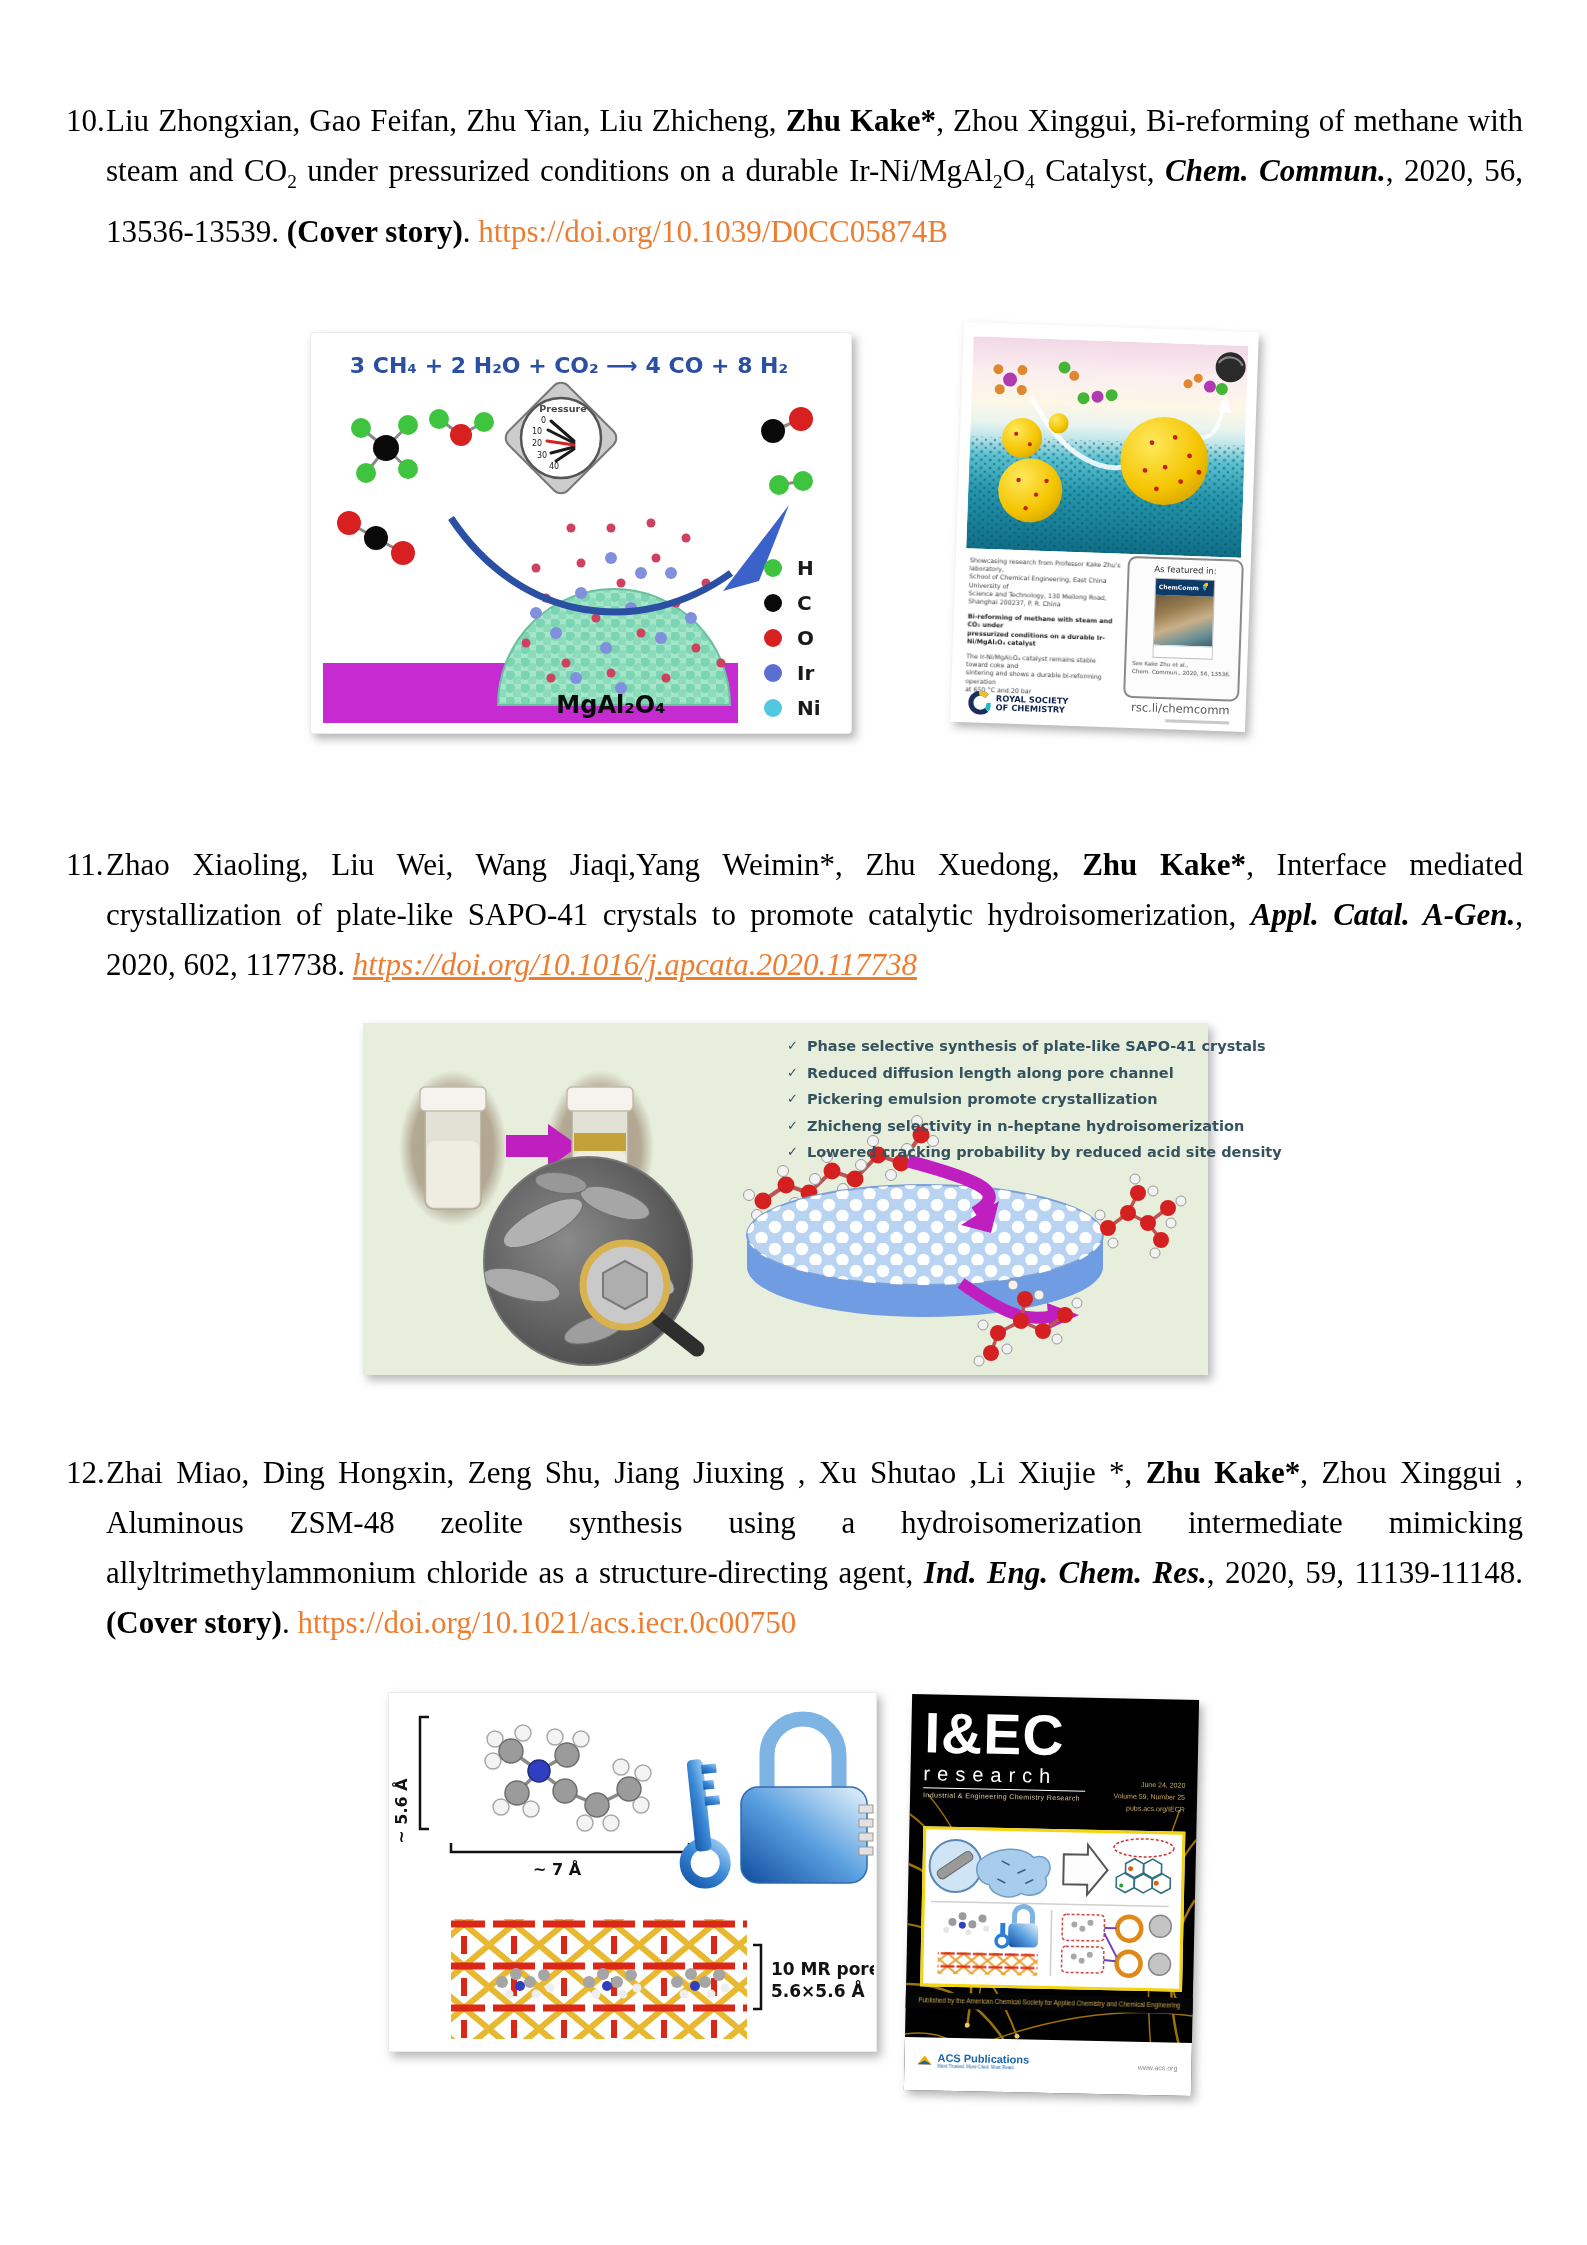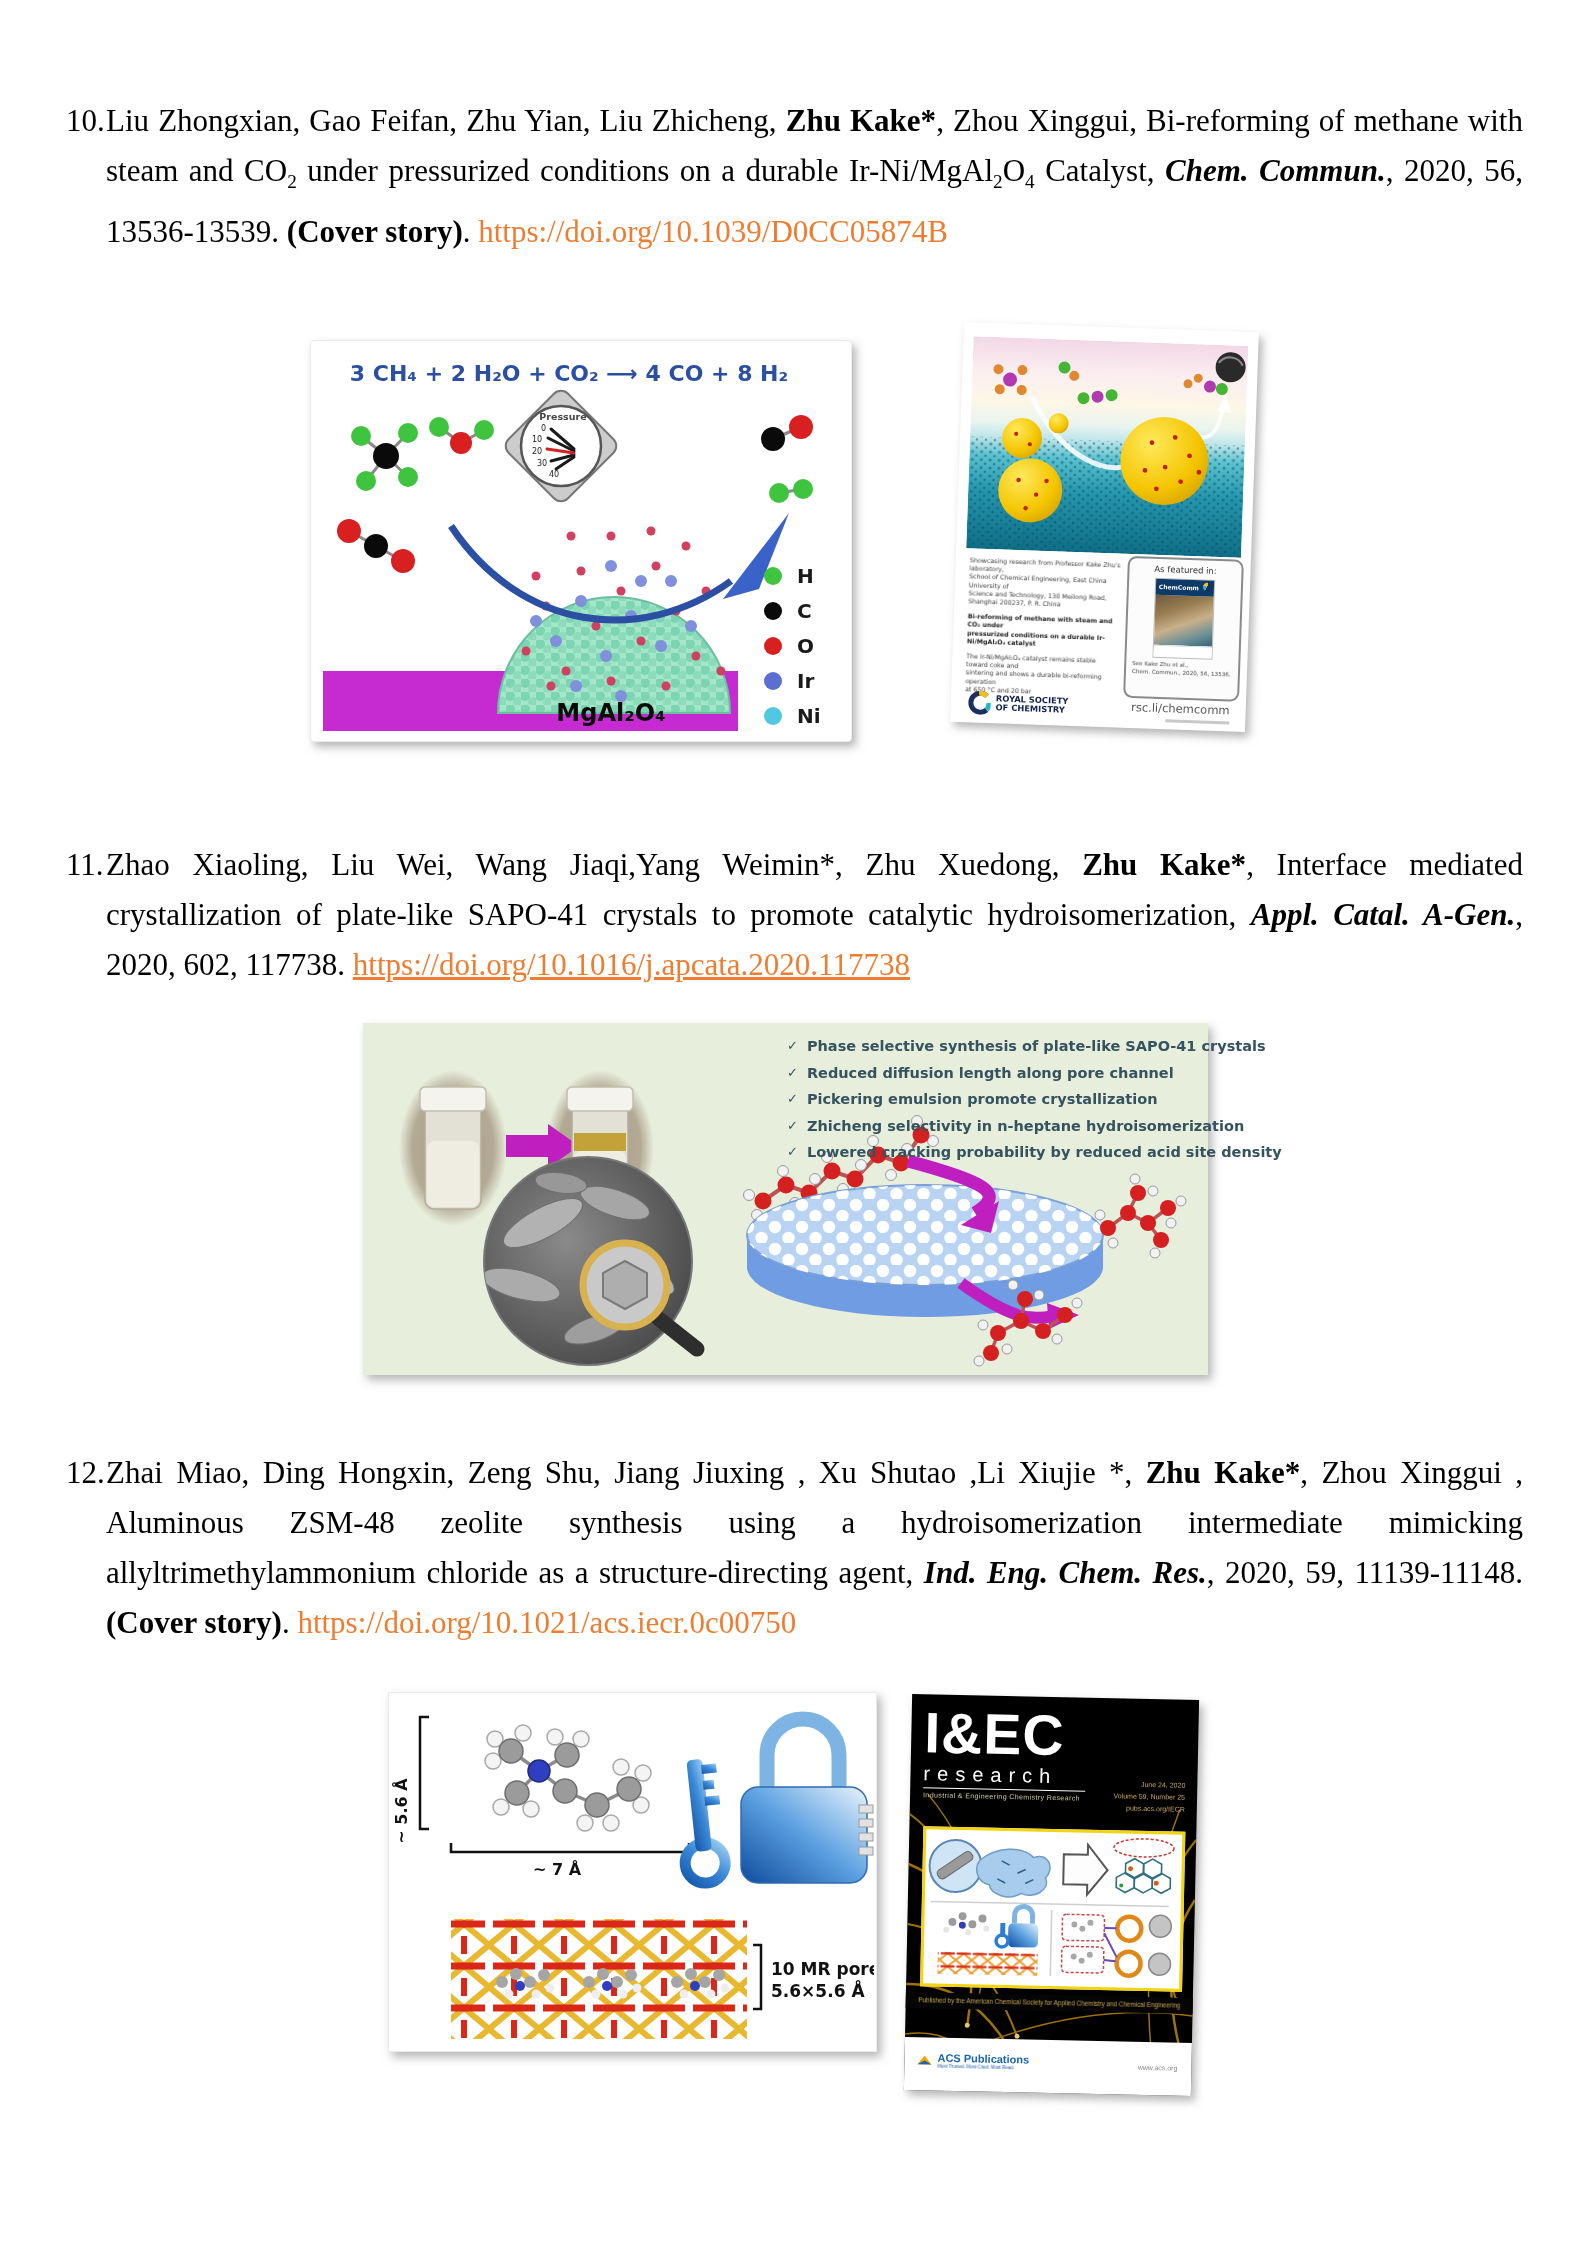--- a/index.html
+++ b/index.html
@@ -5,26 +5,26 @@
   html,body{margin:0;padding:0;background:#fff;}
   .page{position:relative;width:1587px;height:2245px;background:#fff;overflow:hidden;
         font-family:"Liberation Serif","DejaVu Serif",serif;color:#000;}
   
   .pub{position:absolute;left:66px;width:1464px;font-size:31px;line-height:50px;text-align:justify;}
   .pub .num{position:absolute;left:0;top:0;line-height:50px;}
   .pub .body{margin:0 7px 0 40px;}
   .b{font-weight:bold;}
   .bi{font-weight:bold;font-style:italic;}
   .lnk{color:#ED7D31;}
-  .lnku{color:#ED7D31;text-decoration:underline;}
+  .lnku{color:#ED7D31;text-decoration:underline;font-style:italic;}
   sub{font-size:0.62em;}
   
   .figbox{position:absolute;}
   .photo{box-shadow:4px 5px 9px rgba(110,110,110,.5);}
-  .fig10l{left:310px;top:332px;width:540px;height:400px;background:#fff;border:1px solid #ececec;border-radius:4px;margin-top:8px;}
+  .fig10l{left:310px;top:332px;width:540px;height:400px;background:#fff;border:1px solid #ececec;border-radius:4px;}
   .cover10{left:957px;top:327px;width:295px;height:400px;background:#fff;transform:rotate(2deg);transform-origin:50% 50%;}
   .fig11{left:363px;top:1023px;width:845px;height:352px;background:#e7eedc;}
   .fig12l{left:388px;top:1692px;width:487px;height:358px;background:#fff;border:1px solid #ececec;}
   .cover12{left:908px;top:1697px;width:287px;height:396px;background:#000;transform:rotate(1.2deg);}
   svg{display:block;}
   .sans{font-family:"DejaVu Sans","Liberation Sans",sans-serif;}
   
   .checklist{position:absolute;left:424px;top:10px;width:415px;
      font-family:"DejaVu Sans","Liberation Sans",sans-serif;font-weight:bold;
      font-size:14.5px;color:#35535f;}

